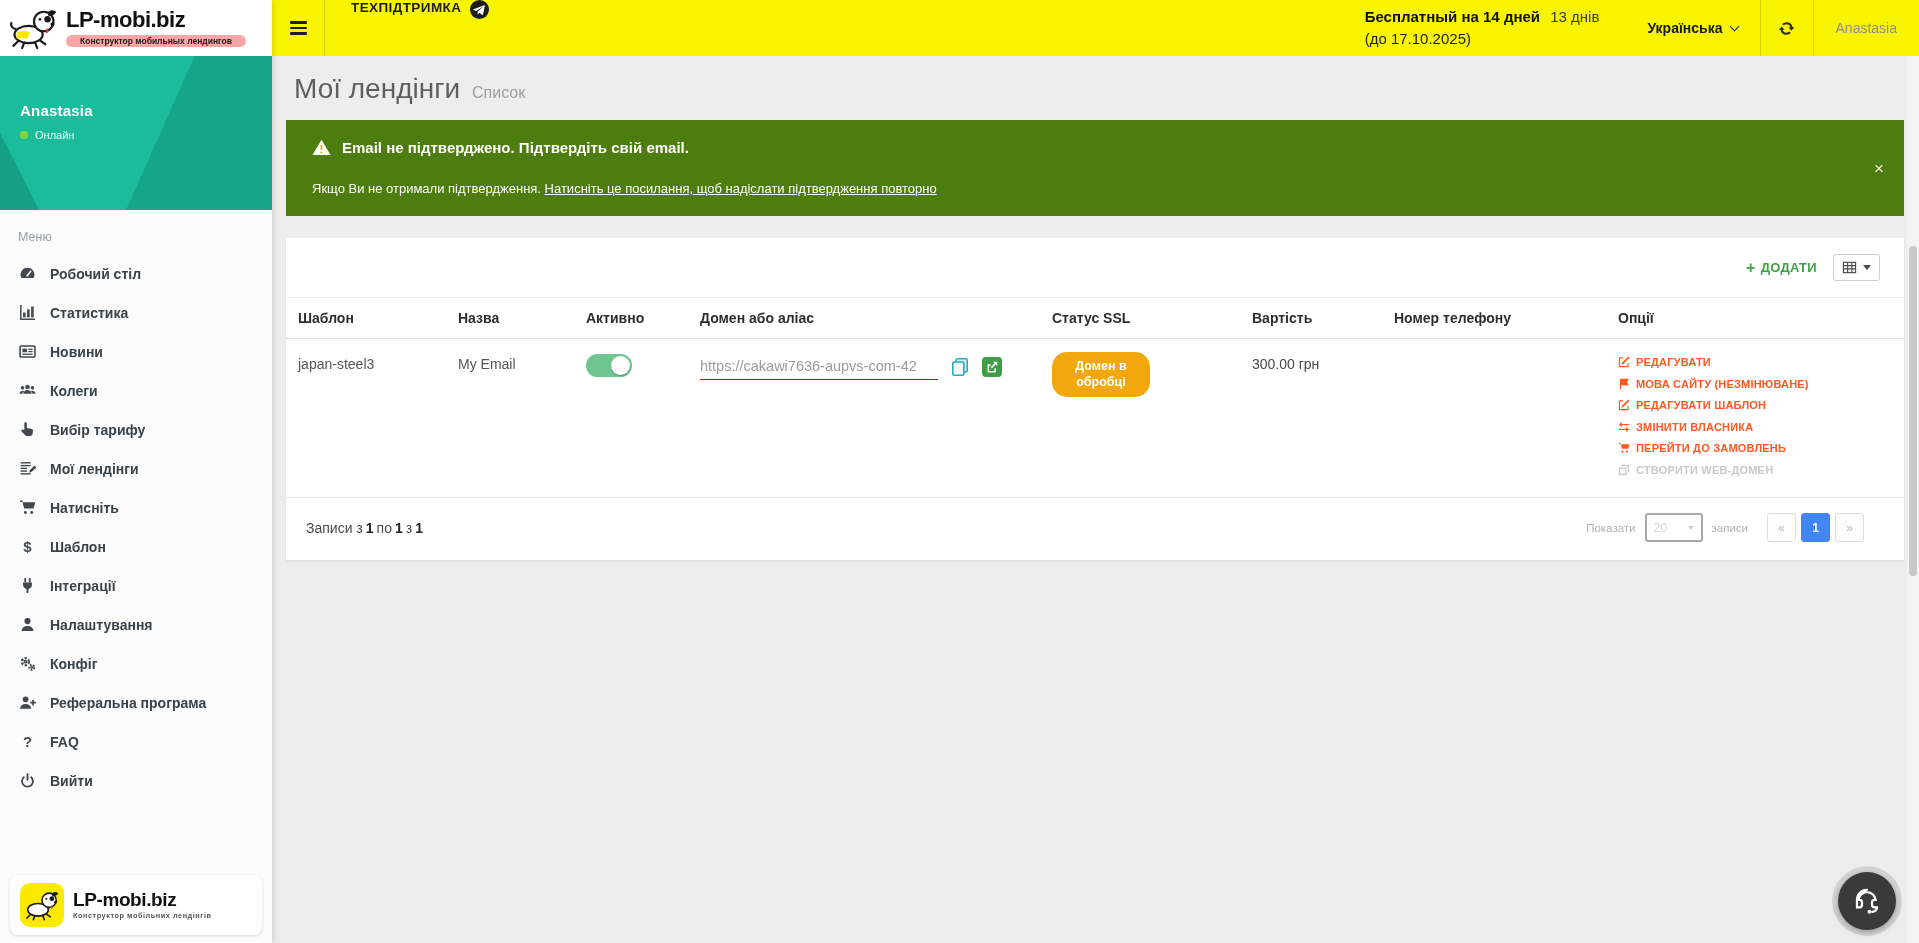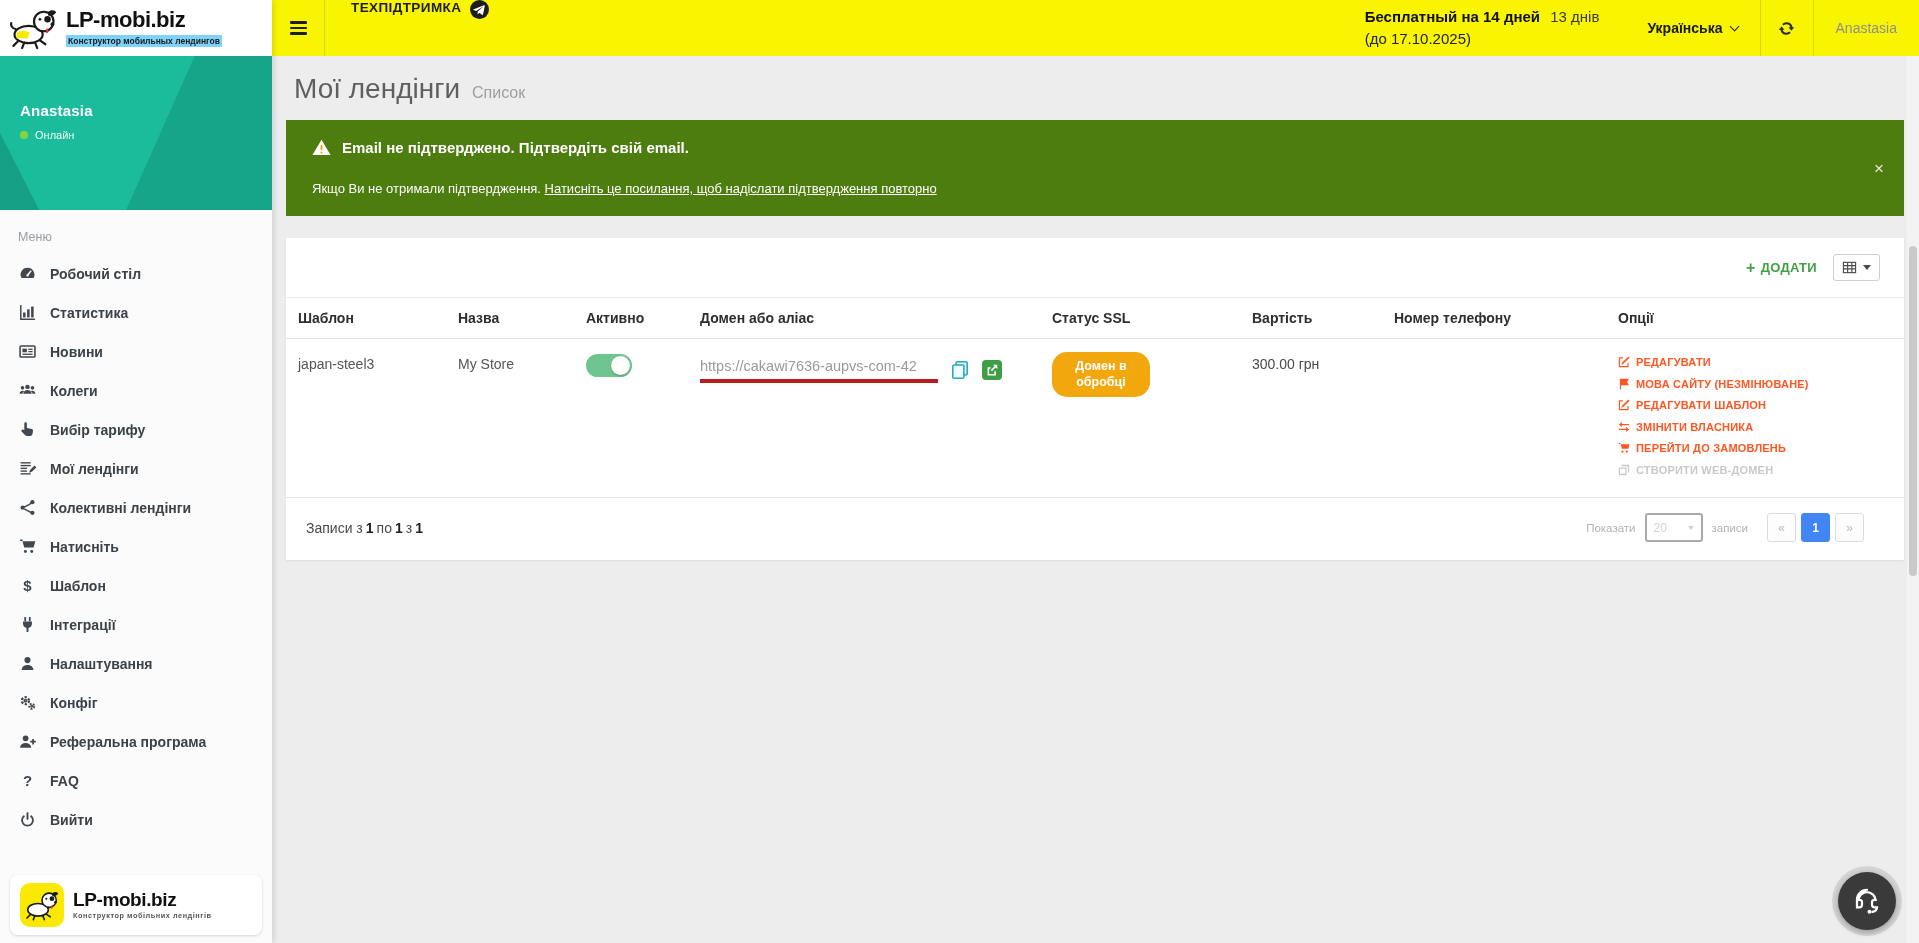--- a/index.html
+++ b/index.html
@@ -5,21 +5,21 @@
   * { margin:0; padding:0; box-sizing:border-box; }
   html,body { width:1919px; height:943px; overflow:hidden; }
   body { font-family:"Liberation Sans","DejaVu Sans",sans-serif; background:#ededed; display:flex; font-size:14px; color:#333; }
   [data-interactable="true"] { cursor:pointer; }
 
   
   .left-col { width:272px; height:100%; background:#fbfbfb; display:flex; flex-direction:column; position:relative; z-index:5; box-shadow:2px 0 6px rgba(0,0,0,.12); }
   .brand-top { height:56px; background:#fff; display:flex; align-items:center; padding:0 8px; gap:6px; flex:none; }
   .brand-top .dog { width:52px; height:44px; flex:none; }
   .brand-name { font-size:22px; font-weight:800; color:#111; letter-spacing:-.5px; line-height:1; }
-  .brand-tag { display:inline-block; background:#7dd3fc; color:#1a1a1a; font-size:8.5px; font-weight:bold; padding:1px 2px; margin-top:2px; white-space:nowrap; }
+  .brand-tag { display:inline-block; background:#fca5a5; color:#1a1a1a; font-size:8.5px; font-weight:bold; padding:1px 14px; margin-top:2px; white-space:nowrap;border-radius:6px; }
 
   .user-panel { height:154px; flex:none; position:relative; color:#fff; padding:46px 0 0 20px;
     background:
       linear-gradient(114deg, rgba(0,0,0,0) 57%, rgba(0,60,50,.18) 57.3%),
       linear-gradient(63deg, rgba(0,60,50,.22) 11%, rgba(0,0,0,0) 11.4%),
       #1bbc9c; }
   .user-name { font-size:15px; font-weight:bold; letter-spacing:.2px; }
   .user-status { display:flex; align-items:center; gap:7px; margin-top:10px; font-size:11px; color:#eafdf7; }
   .status-dot { width:8px; height:8px; border-radius:50%; background:#86d53a; }
 
@@ -74,21 +74,21 @@
   .add-plus { font-size:16px; font-weight:bold; }
   .grid-btn { display:flex; align-items:center; gap:6px; border:1px solid #cfcfcf; border-radius:3px; background:#fff; padding:5px 8px; }
   .grid-btn svg { width:15px; height:15px; }
   .caret-dn { width:0; height:0; border-left:4px solid transparent; border-right:4px solid transparent; border-top:5px solid #4a4a4a; }
 
   table { width:100%; border-collapse:collapse; table-layout:fixed; }
   th { text-align:left; font-size:14px; color:#2e2e2e; padding:12px 12px 12px; border-top:1px solid #ececec; border-bottom:1px solid #e3e3e3; }
   td { vertical-align:top; padding:17px 12px 12px; font-size:14px; color:#4a4a4a; }
   .cell-template, .cell-name { color:#555; }
   .domain-wrap { display:flex; align-items:flex-end; gap:12px; }
-  .domain-input { border:none; border-bottom:4px solid #b91c1c; background:transparent; color:#9a9a9a; font-size:14.5px; width:238px; padding:2px 0 5px; font-family:inherit; outline:none; }
+  .domain-input { border:none; border-bottom:1px solid #b91c1c; background:transparent; color:#9a9a9a; font-size:14.5px; width:238px; padding:2px 0 5px; font-family:inherit; outline:none; }
   .row-ic { width:20px; height:20px; margin-bottom:3px; flex:none; }
 
   .toggle { width:46px; height:23px; border-radius:12px; background:#6fc590; position:relative; margin-top:-2px; }
   .toggle .knob { position:absolute; right:2px; top:2px; width:19px; height:19px; border-radius:50%; background:#fff; box-shadow:0 1px 2px rgba(0,0,0,.25); }
 
   .ssl-badge { display:inline-block; background:#f2a70c; color:#fff; font-weight:bold; font-size:12.5px; line-height:1.3; text-align:center; border-radius:15px; padding:6px 13px; width:98px; margin-top:-4px; }
 
   .opt-item { display:flex; align-items:flex-end; gap:6px; color:#ff5722; font-weight:bold; font-size:11px; letter-spacing:.2px; margin-bottom:9.5px; white-space:nowrap; }
   .opt-item svg { width:12px; height:12px; fill:#ff5722; flex:none; }
   .opt-item.disabled { color:#c9c9c9; }
@@ -202,31 +202,20 @@
           <svg viewBox="0 0 16 16">
             <rect x="1.5" y="2" width="9.5" height="1.3"></rect>
             <rect x="1.5" y="4.6" width="9.5" height="1.3"></rect>
             <rect x="1.5" y="7.2" width="6" height="1.3"></rect>
             <rect x="1.5" y="9.8" width="6" height="1.3"></rect>
             <rect x="1.5" y="12.4" width="9.5" height="1.3"></rect>
             <path d="M14.6 5.2l-4.2 4.2-.9 2.6 2.6-.9 4.2-4.2z"></path>
           </svg>
         </span>
       <span data-interactable="false">Мої лендінги</span>
-    </div>
-    <div class="menu-item" data-interactable="true">
-      <span class="mi" data-interactable="false">
-          <svg viewBox="0 0 16 16">
-            <circle cx="12.6" cy="3" r="2"></circle>
-            <circle cx="3.4" cy="8" r="2"></circle>
-            <circle cx="12.6" cy="13" r="2"></circle>
-            <path d="M4.6 7.1l6.6-3.6.7 1.2-6.6 3.6zM5.3 8.7l6.6 3.6-.7 1.2-6.6-3.6z"></path>
-          </svg>
-        </span>
-      <span data-interactable="false">Колективні лендінги</span>
     </div>
     <div class="menu-item" data-interactable="true">
       <span class="mi" data-interactable="false">
           <svg viewBox="0 0 16 16">
             <path d="M1 1.4h2.2l.4 1.6h11.8l-1.7 6H4.9L3.2 2.8 1 2.8z"></path>
             <circle cx="6" cy="12.8" r="1.4"></circle>
             <circle cx="12" cy="12.8" r="1.4"></circle>
           </svg>
         </span>
       <span data-interactable="false">Натисніть</span>
@@ -414,21 +403,21 @@
             <th data-interactable="true">Домен або аліас</th>
             <th data-interactable="true">Статус SSL</th>
             <th data-interactable="true">Вартість</th>
             <th data-interactable="true">Номер телефону</th>
             <th data-interactable="true">Опції</th>
           </tr>
         </thead>
         <tbody>
           <tr data-interactable="false">
             <td class="cell-template" data-interactable="false">japan-steel3</td>
-            <td class="cell-name" data-interactable="false">My Store</td>
+            <td class="cell-name" data-interactable="false">My Email</td>
             <td>
               <div class="toggle" data-interactable="true">
                   <div class="knob"></div>
                 </div>
             </td>
             <td>
               <div class="domain-wrap">
                 <input class="domain-input" data-interactable="true" value="https://cakawi7636-aupvs-com-42" style="">
                 <span class="row-ic" data-interactable="true">
                   <svg viewBox="0 0 18 18">

